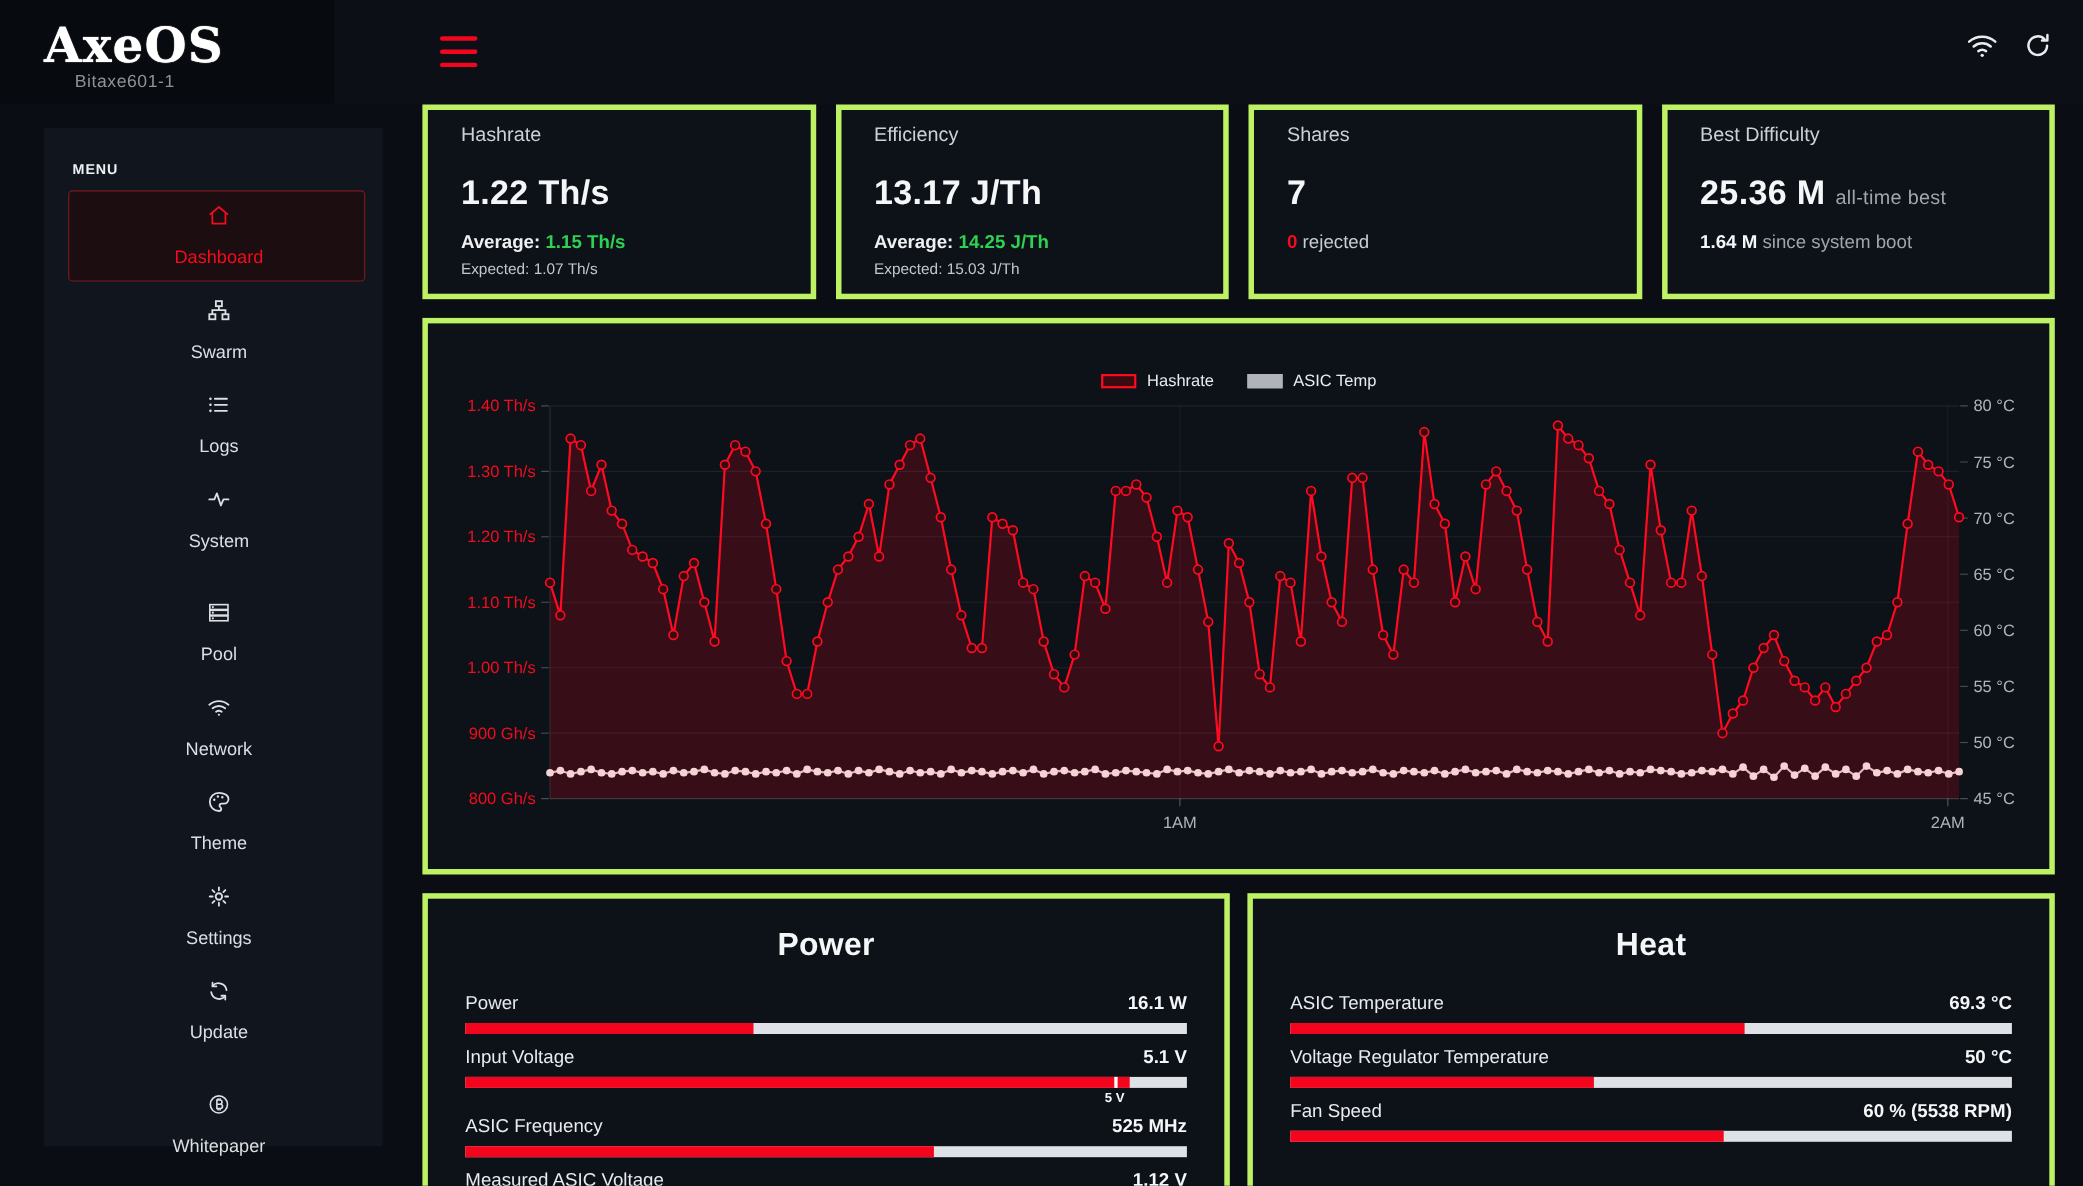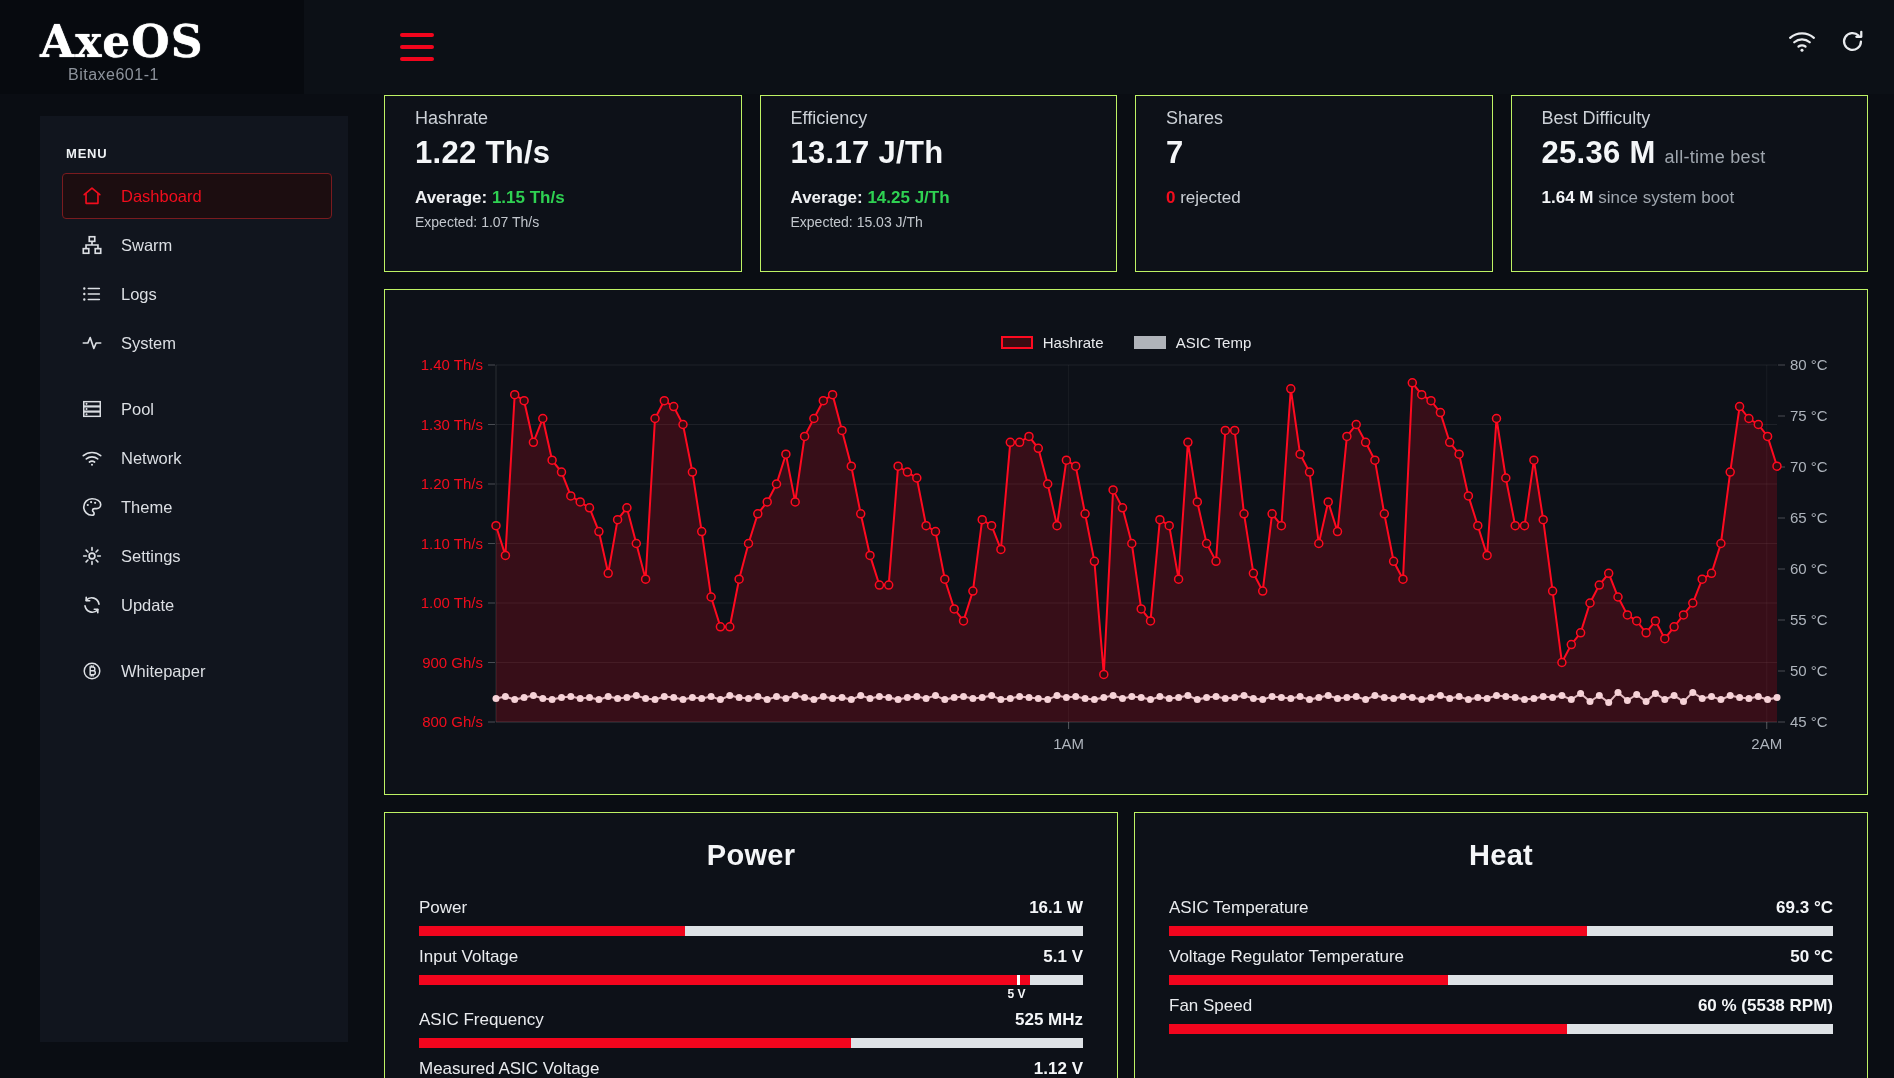--- a/index.html
+++ b/index.html
@@ -16,33 +16,33 @@
   .logo-text { font-family:"DejaVu Serif",serif; font-weight:700; font-size:44px; color:#ffffff; letter-spacing:1px; line-height:1.0; text-shadow:0 0 1px #fff; }
   .device-name { font-size:16px; color:#8d939c; margin:2px 0 0 28px; letter-spacing:.5px; }
   .hamburger { position:absolute; left:400px; top:33px; width:34px; height:28px; display:flex; flex-direction:column; justify-content:space-between; cursor:pointer; }
   .hamburger span { display:block; height:4px; border-radius:2px; background:#f2051d; }
   .topbar-icons { position:absolute; right:28px; top:26px; display:flex; gap:22px; align-items:center; }
   .topbar-icons svg { display:block; }
   
   .sidebar { position:absolute; left:40px; top:116px; width:308px; height:926px; background:#11151e; }
   .menu-heading { margin:30px 0 12px 26px; font-size:13px; font-weight:bold; letter-spacing:.8px; color:#eef1f4; }
   .menu-item { display:flex; align-items:center; gap:18px; margin:3px 16px 3px 22px; padding:11px 14px 11px 18px;
-    border:1px solid transparent; border-radius:4px; color:#dcdfe4; font-size:16.5px; cursor:pointer; }
+    border:1px solid transparent; border-radius:4px; color:#dcdfe4; font-size:16.5px; cursor:pointer;flex-direction:column; }
   .menu-item.group-start { margin-top:20px;text-align:right; }
   .menu-item.active { color:#f10d1d; background:#1c0d10; border-color:#7a1b1f; }
   .menu-item .mi-icon { width:22px; height:22px; flex:0 0 22px; display:flex; align-items:center; justify-content:center; }
   .menu-item svg { width:22px; height:22px; }
   
   .content { position:absolute; left:384px; top:94px; width:1484px; height:984px; }
-  .card { background:#0d1118; border:1px solid #bef264; }
+  .card { background:#0d1118; border:5px solid #bef264; }
   
   .stats-row { position:absolute; top:1px; left:0; width:100%; height:177px; display:flex; gap:18px; }
   .stat-card { flex:1 1 0; padding:12px 30px; }
   .stat-label { font-size:18px; color:#ccd1d7; }
-  .stat-value { margin-top:6px; font-size:31px; font-weight:bold; color:#f4f6f8; letter-spacing:.3px; }
+  .stat-value { margin-top:24px; font-size:31px; font-weight:bold; color:#f4f6f8; letter-spacing:.3px; }
   .stat-note { font-size:18px; font-weight:normal; color:#9fa6ae;text-align:right; }
   .stat-avg { margin-top:17px; font-size:17px; font-weight:bold; color:#eef0f2; }
   .stat-avg .green { color:#2fd152; }
   .stat-expected { margin-top:6px; font-size:14px; font-weight:normal; color:#c2c7cd; }
   .stat-secondary { margin-top:17px; font-size:17px; color:#9fa6ae; }
   .stat-secondary b { color:#f4f6f8; }
   .rejected-zero { color:#f10d1d; font-weight:bold; }
   
   .chart-panel { position:absolute; top:195px; left:0; width:1484px; height:506px; }
   .legend { position:absolute; top:44px; left:0; right:0; display:flex; justify-content:center; gap:30px; }

